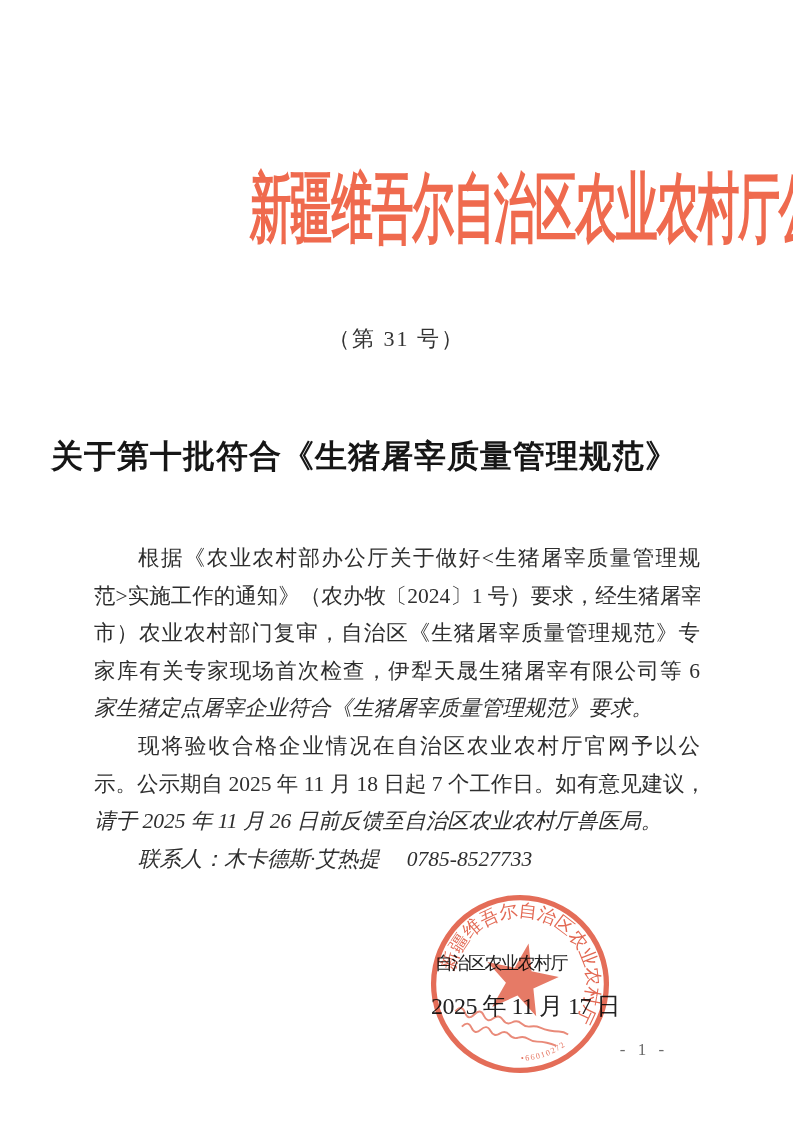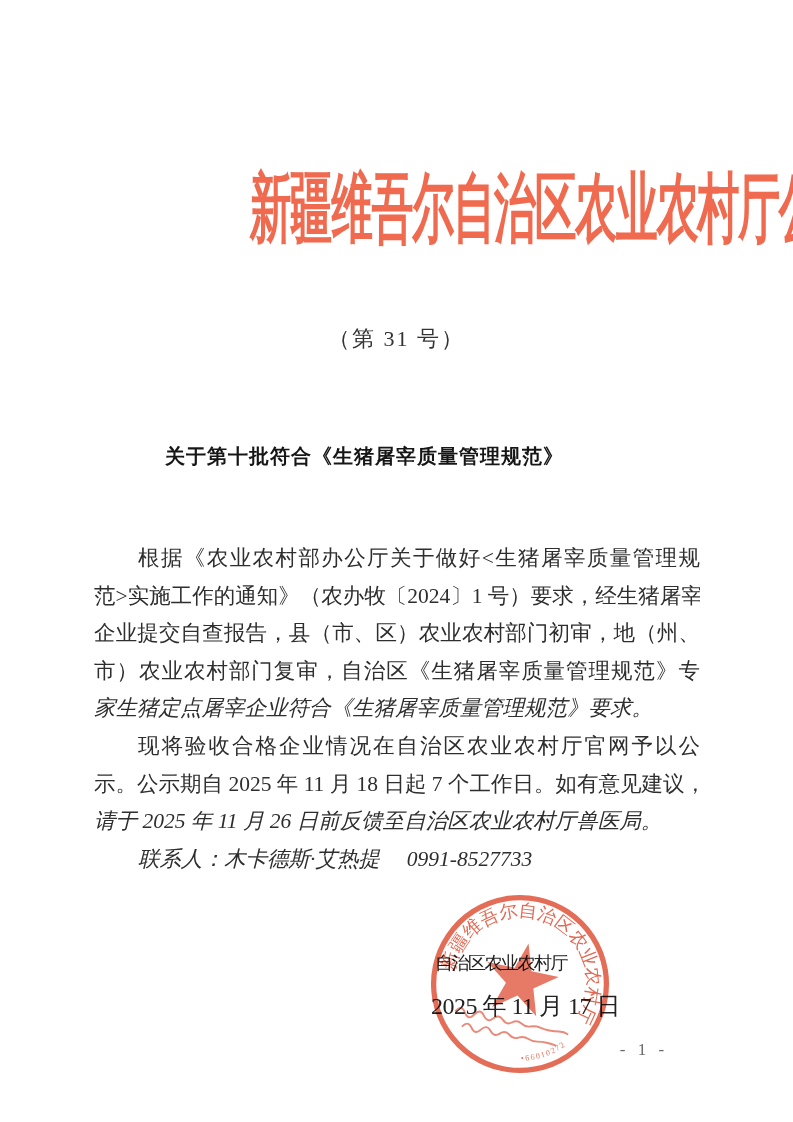--- a/index.html
+++ b/index.html
@@ -46,21 +46,21 @@
     color: #333333;
   }
 
   
   .doc-heading {
     position: absolute;
     top: 431px;
     left: 0;
     width: 729px;
     text-align: center;
-    font-size: 20px;
+    font-size: 32px;
     line-height: 51px;
     font-weight: 700;
     letter-spacing: 1px;
     color: #161616;
   }
 
   
   .body-text {
     position: absolute;
     top: 540px;
@@ -138,27 +138,27 @@
 
   <div class="issue-no">（第 31 号）</div>
 
   <div class="doc-heading">
     <div>关于第十批符合《生猪屠宰质量管理规范》</div>
   </div>
 
   <div class="body-text">
     <div class="line indent">根据《农业农村部办公厅关于做好&lt;生猪屠宰质量管理规</div>
     <div class="line">范&gt;实施工作的通知》（农办牧〔2024〕1 号）要求，经生猪屠宰</div>
-    <div class="line">企业提交自查报告，县（市、区）农业农村部门初审，地（州、</div>
     <div class="line">市）农业农村部门复审，自治区《生猪屠宰质量管理规范》专</div>
+    <div class="line">家库有关专家现场首次检查，伊犁天晟生猪屠宰有限公司等 6</div>
     <div class="line end">家生猪定点屠宰企业符合《生猪屠宰质量管理规范》要求。</div>
     <div class="line indent">现将验收合格企业情况在自治区农业农村厅官网予以公</div>
     <div class="line">示。公示期自 2025 年 11 月 18 日起 7 个工作日。如有意见建议，</div>
     <div class="line end">请于 2025 年 11 月 26 日前反馈至自治区农业农村厅兽医局。</div>
-    <div class="line indent end">联系人：木卡德斯·艾热提　 0991-8527733</div>
+    <div class="line indent end">联系人：木卡德斯·艾热提　 0785-8527733</div>
   </div>
 
   <div class="sig-agency">自治区农业农村厅</div>
 
   <div class="sig-date">2025 年 11 月 17 日</div>
 
   <div class="seal">
     <svg viewBox="0 0 200 200" width="192" height="192">
       <circle cx="100" cy="100" r="90" fill="none" stroke="#dd4a30" stroke-width="5.5" opacity="0.88"></circle>
       <polygon points="100,57 109,84.6 138,84.6 114.6,101.7 123.5,129.4 100,112.3 76.5,129.4 85.4,101.7 62,84.6 91,84.6" fill="#dd4a30" opacity="0.8"></polygon>

